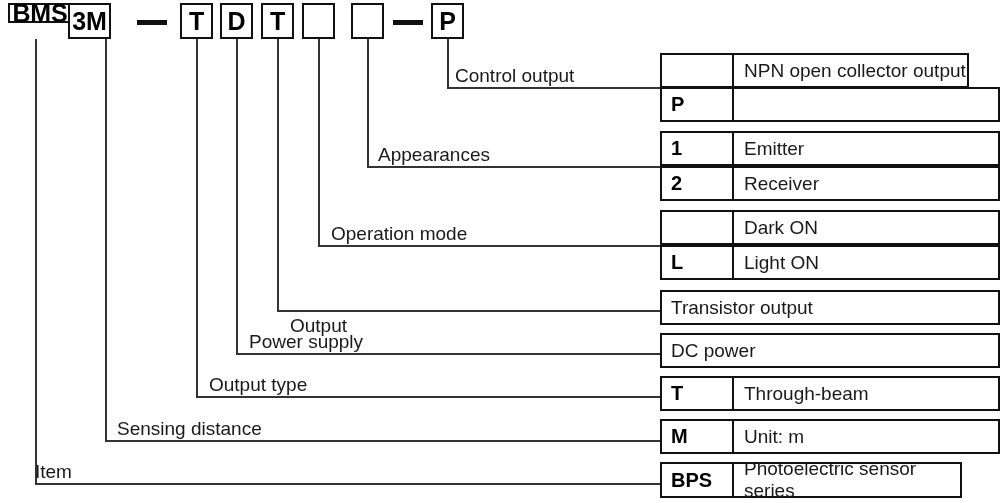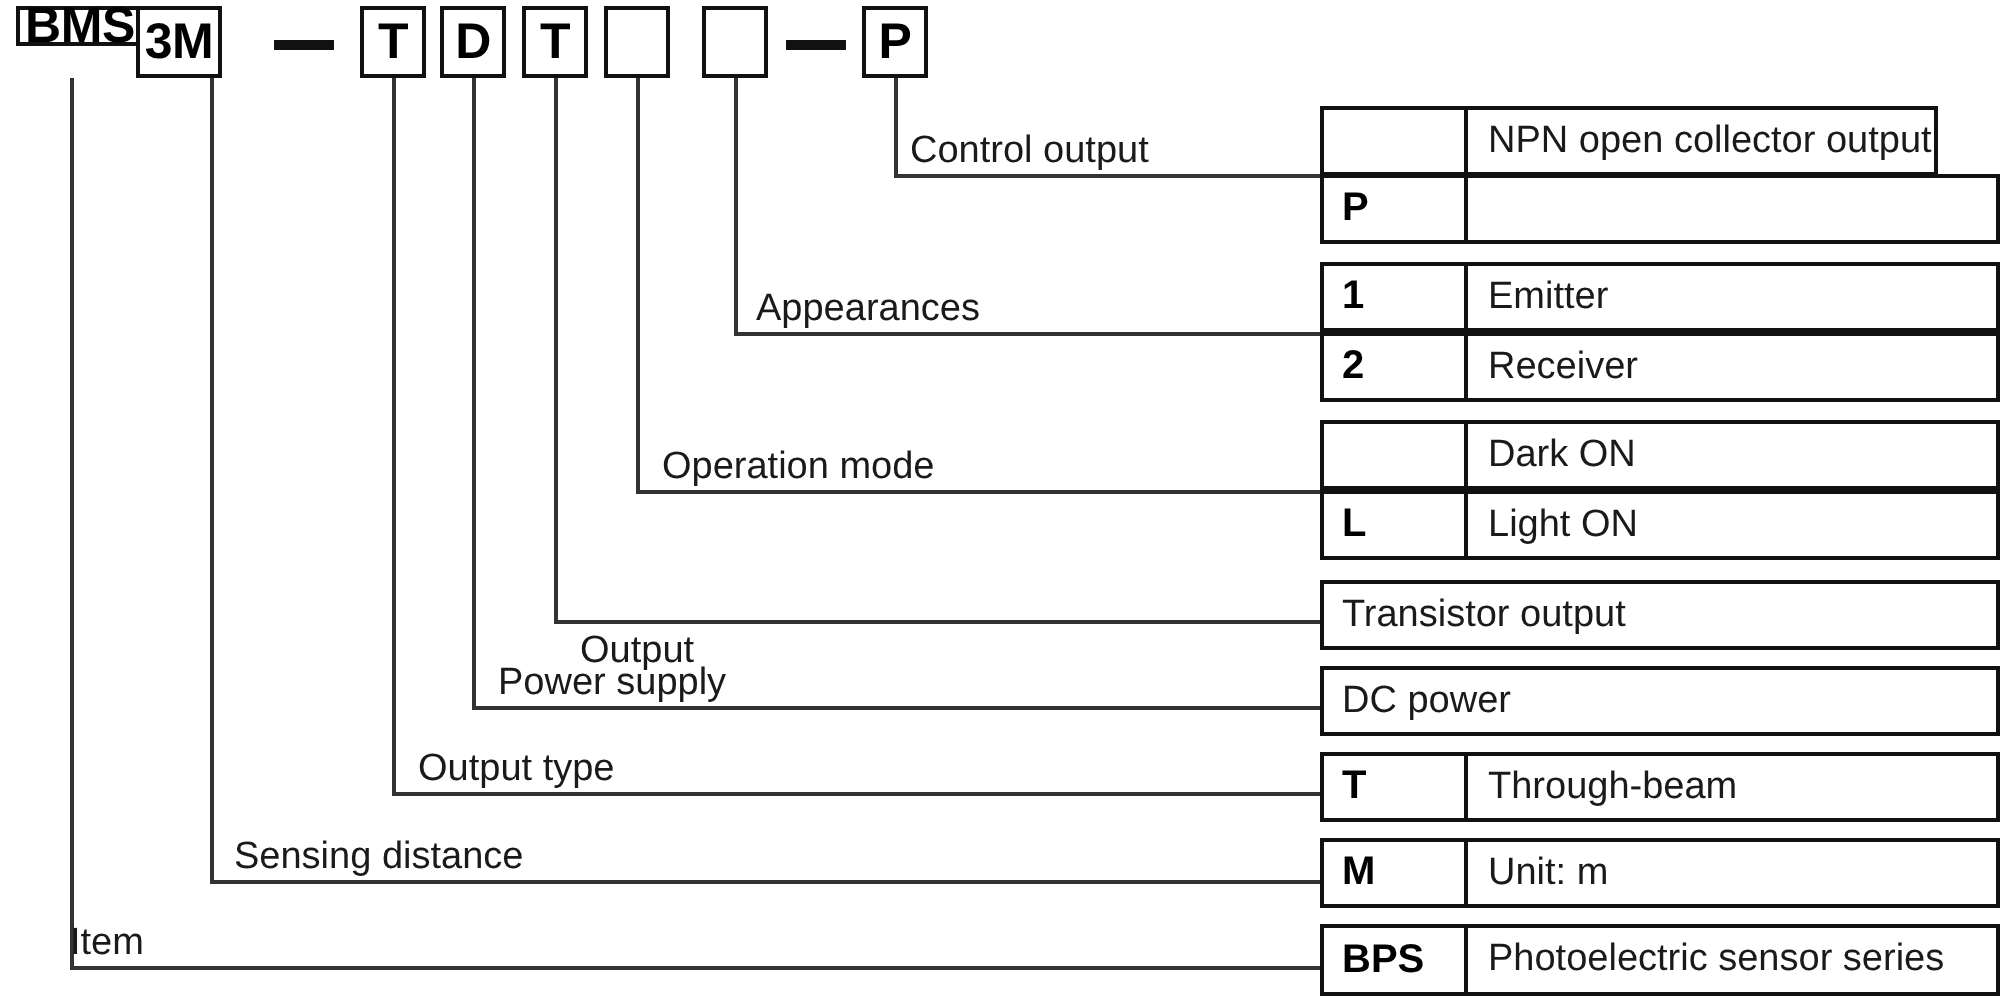--- a/index.html
+++ b/index.html
@@ -169,17 +169,17 @@
       <div class="tdesc">Transistor output</div>
     </div>
     <div class="trow" style="left: 660px; top: 376px; width: 340px; height: 35px;">
       <div class="tcode">T</div>
       <div class="tdesc">Through-beam</div>
     </div>
     <div class="trow" style="left: 660px; top: 419px; width: 340px; height: 35px;">
       <div class="tcode">M</div>
       <div class="tdesc">Unit: m</div>
     </div>
-    <div class="trow" style="left: 660px; top: 462px; width: 340px; height: 36px;">
+    <div class="trow" style="left: 660px; top: 462px; width: 302px; height: 36px;">
       <div class="tcode">BPS</div>
       <div class="tdesc">Photoelectric sensor series</div>
     </div>
   </div>
 
 </body></html>

